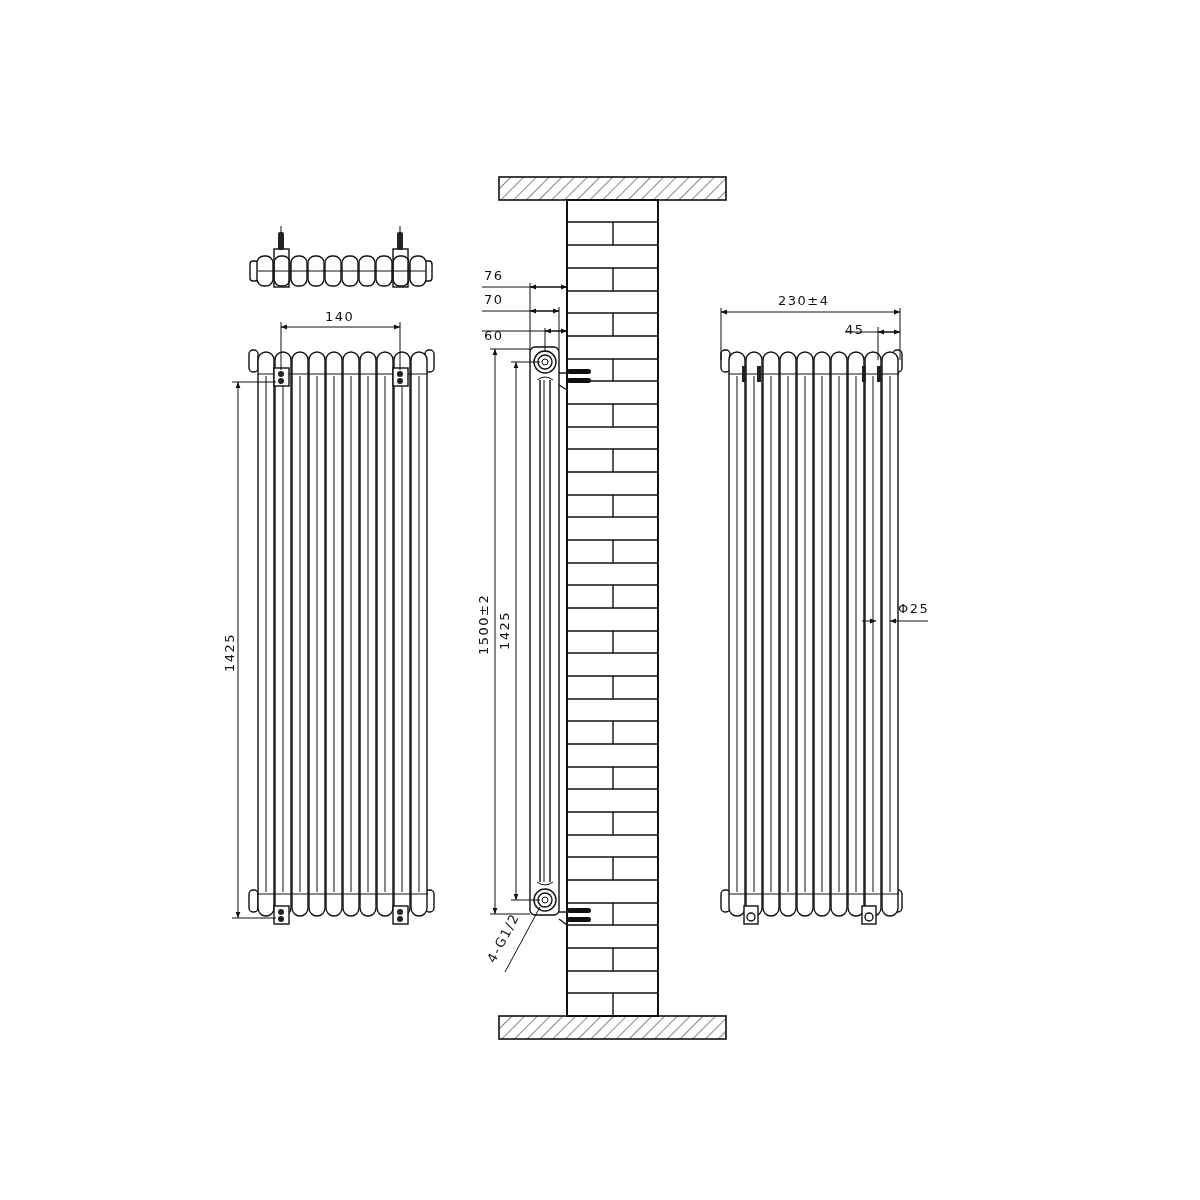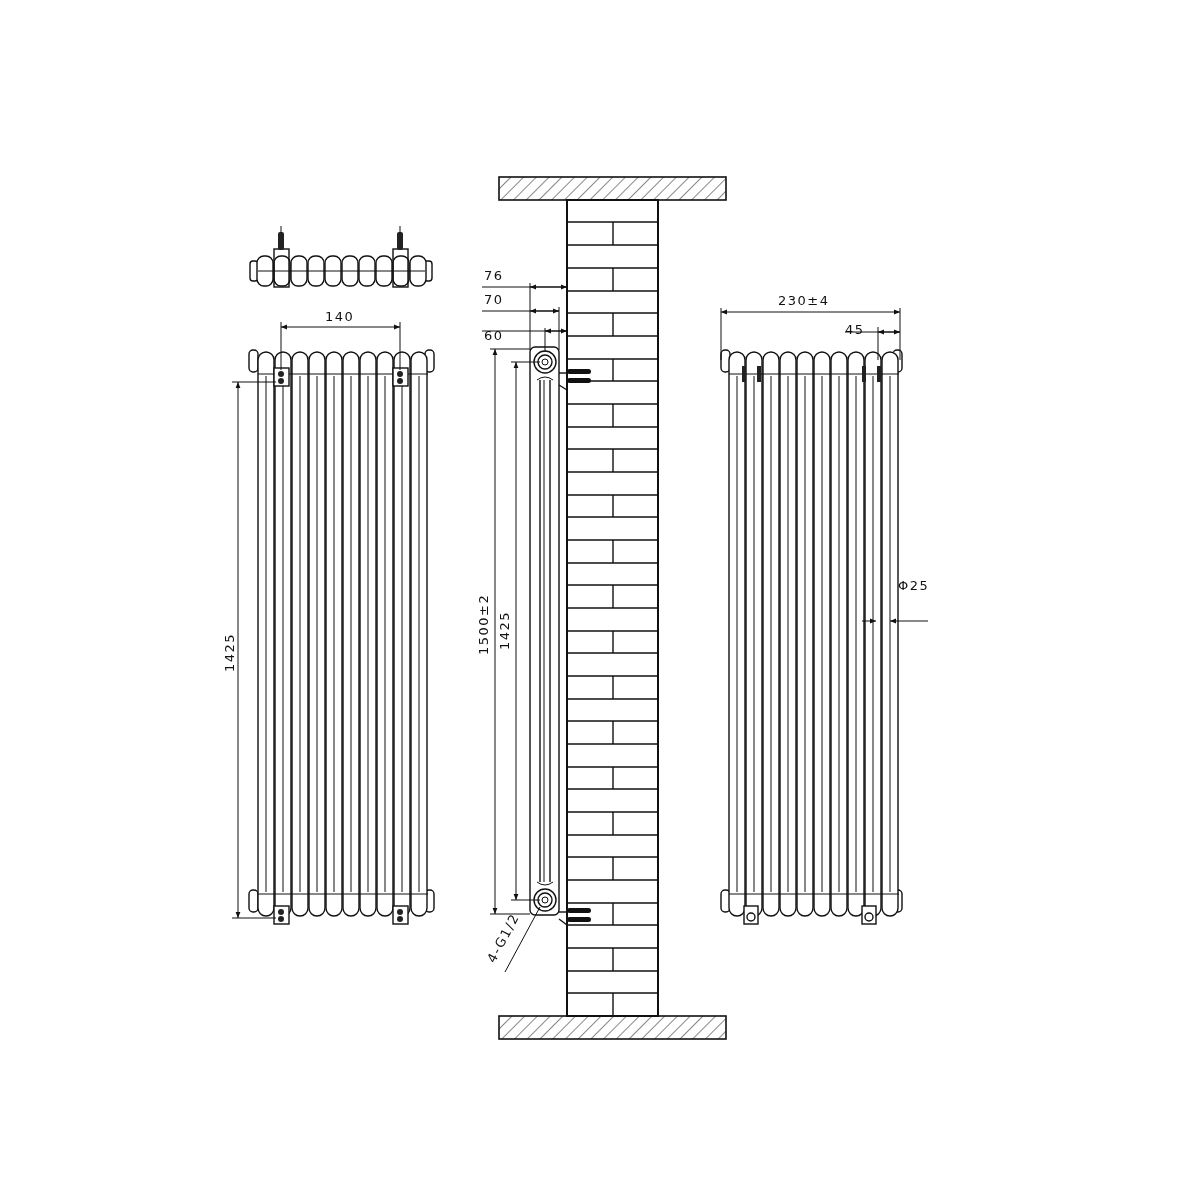--- a/index.html
+++ b/index.html
@@ -319,14 +319,14 @@
 
   <span class="lbl" style="left:484px; top:268px;">76</span>
   <span class="lbl" style="left:484px; top:292px;text-align:center;">70</span>
   <span class="lbl" style="left:484px; top:312px;margin-top:16px;">60</span>
   <span class="lbl rot" style="left:476px; top:655px;">1500±2</span>
   <span class="lbl rot" style="left:497px; top:650px;">1425</span>
   <span class="lbl" style="left:484px; top:958px; transform-origin:left top; transform:rotate(-62deg);">4-G1/2</span>
 
   <span class="lbl" style="left:778px; top:293px;">230±4</span>
   <span class="lbl" style="left:845px; top:314px;margin-top:8px;">45</span>
-  <span class="lbl" style="left:898px; top:578px;">Φ25</span>
+  <span class="lbl" style="left:898px; top:601px;">Φ25</span>
 </div>
 
 </body></html>

